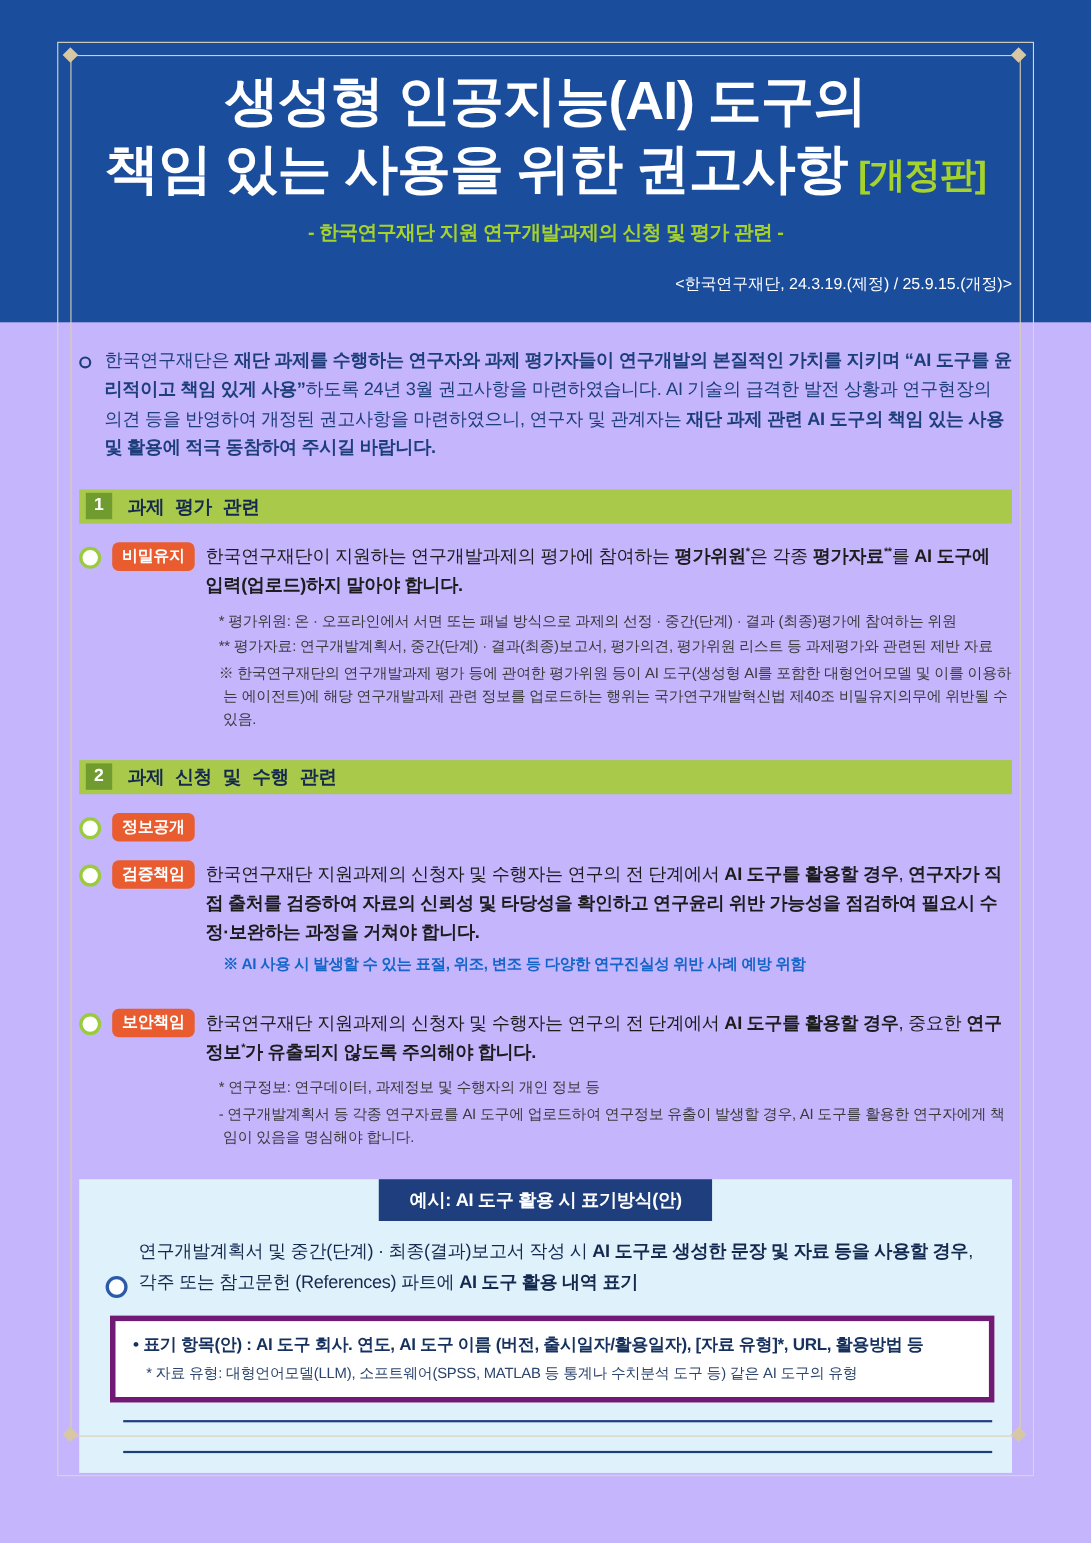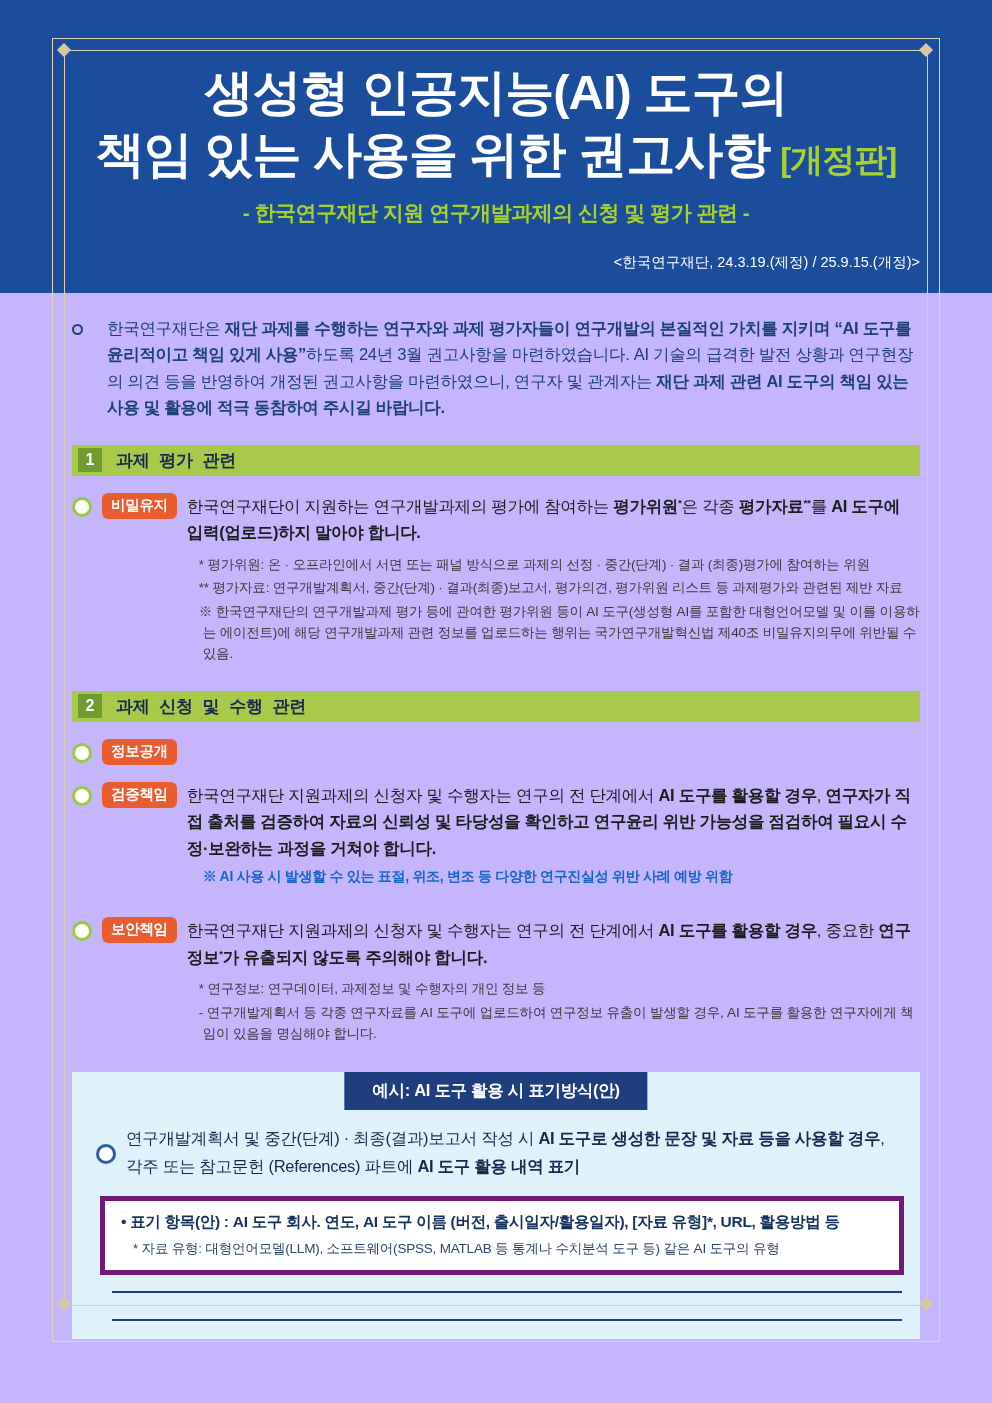--- a/index.html
+++ b/index.html
@@ -15,27 +15,27 @@
   .frame-diamond{position:absolute;width:10px;height:10px;background:#d7c7a2;
     transform:rotate(45deg);z-index:6;pointer-events:none;}
   .fd-tl{left:59px;top:45px;} .fd-tr{left:921px;top:45px;}
   .fd-bl{left:59px;top:1299px;} .fd-br{left:921px;top:1299px;}
 
   
   .header{background:#1b4d9d;height:293px;padding:0 72px;box-sizing:border-box;text-align:center;}
   .title{color:#ffffff;font-weight:800;font-size:49px;line-height:1.26;padding-top:62px;
     letter-spacing:-1px;}
   .title .edition{color:#a6d32a;font-size:33px;font-weight:800;margin-left:10px;}
-  .subtitle{color:#a6d32a;font-weight:800;font-size:21px;margin-top:14px;letter-spacing:-0.5px;}
+  .subtitle{color:#a6d32a;font-weight:800;font-size:18px;margin-top:14px;letter-spacing:-0.5px;}
   .revision{color:#ffffff;font-size:14.5px;text-align:right;margin-top:26px;}
 
   
   .body{padding:14px 72px 0;box-sizing:border-box;}
   .intro{margin-top:8px;}
-  .intro-para{display:flex;gap:24px;align-items:flex-start;margin-bottom:2px;}
+  .intro-para{display:flex;gap:12px;align-items:flex-start;margin-bottom:2px;}
   .intro-bullet{flex:none;width:7px;height:7px;border:2px solid #1d3e7b;border-radius:50%;
     margin-top:9px;}
   .intro-para p{margin:0;font-size:16.5px;line-height:1.6;color:#1d3e7b;font-weight:500;
     letter-spacing:-0.3px;}
   .b{font-weight:800;}
 
   .section-bar{display:flex;align-items:center;background:#a9c94a;height:31px;margin-top:24px;}
   .section-num{flex:none;width:24px;height:24px;margin-left:6px;background:#6f9b2f;color:#fff;
     font-weight:800;font-size:16px;display:flex;align-items:center;justify-content:center;}
   .section-title{margin-left:14px;font-weight:800;font-size:17px;color:#15294e;letter-spacing:-0.3px;font-family:Liberation Mono, monospace;}
@@ -49,21 +49,21 @@
   .item-text{margin:0;font-size:16.5px;line-height:1.62;color:#1c1c1c;font-weight:500;letter-spacing:-0.3px;}
   .notes{margin-top:8px;}
   .note{margin:2px 0;font-size:13.5px;line-height:1.58;color:#3a3a3a;padding-left:16px;text-indent:-4px;letter-spacing:-0.2px;}
   .note-blue{color:#1565c8;font-weight:800;font-size:14px;margin-top:6px;padding-left:16px;letter-spacing:-0.3px;}
   sup{font-size:0.6em;}
 
   
   .example-box{position:relative;background:#dff1fb;margin-top:26px;padding:52px 0 18px;}
   .example-title{position:absolute;top:0;left:50%;transform:translateX(-50%);
     background:#1e3e7d;color:#fff;font-weight:800;font-size:16.5px;padding:8px 28px;white-space:nowrap;letter-spacing:-0.3px;}
-  .example-bullet{display:flex;gap:10px;align-items:center;padding:0 24px;}
+  .example-bullet{display:flex;gap:10px;align-items:flex-end;padding:0 24px;}
   .example-bullet p{margin:0;font-size:16.5px;line-height:1.7;color:#13294f;font-weight:500;letter-spacing:-0.3px;}
   .fields-box{background:#ffffff;border:5px solid #701a75;margin:16px 16px 0 28px;padding:11px 16px 12px;}
   .fields-line{margin:0;font-size:15.5px;font-weight:800;color:#16315e;letter-spacing:-0.3px;}
   .fields-note{margin:7px 0 0;font-size:13.5px;color:#2c456e;padding-left:12px;letter-spacing:-0.2px;}
   .sample-row{display:flex;align-items:center;gap:28px;margin:16px 18px 0 40px;
     border-top:2px solid #1d3e7c;border-bottom:2px solid #1d3e7c;padding:13px 0 13px 6px;}
 </style>
 </head>
 <body>
 

